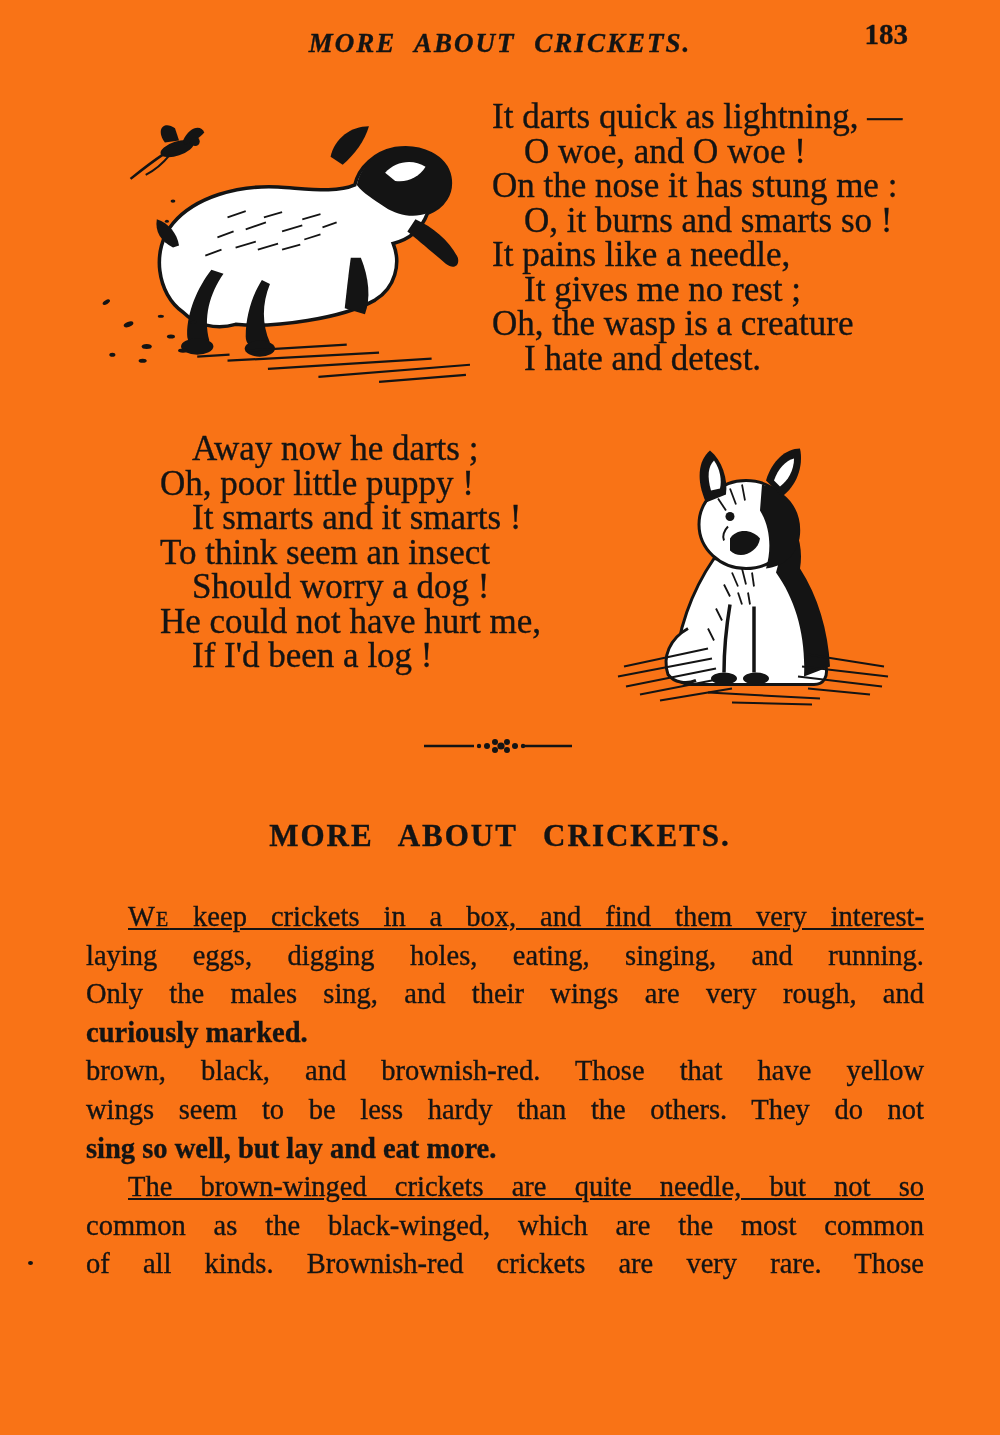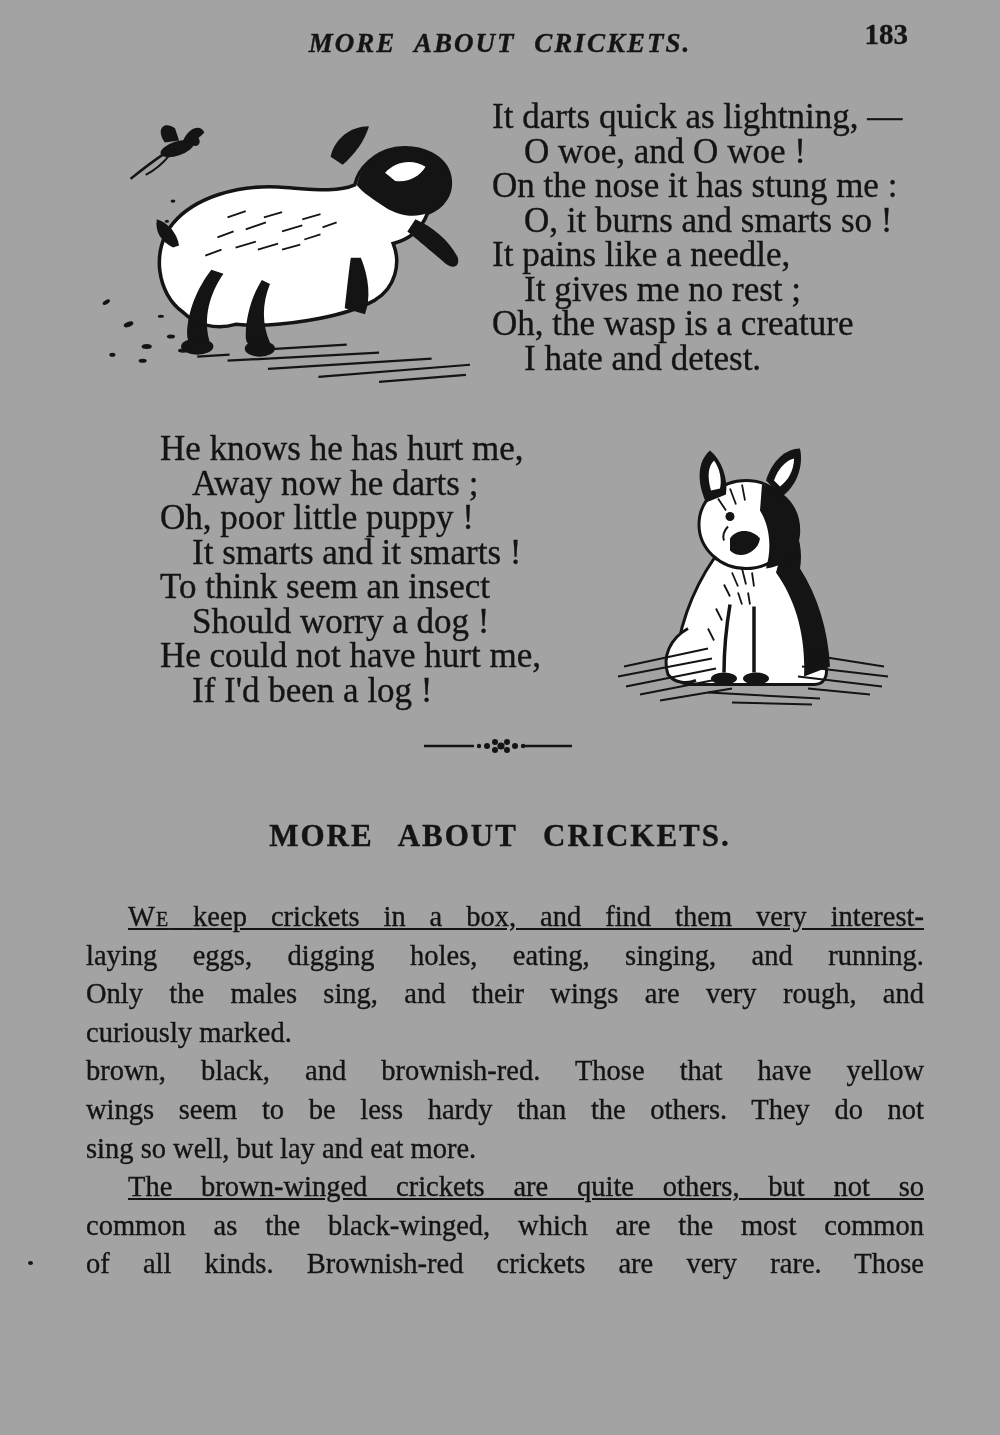--- a/index.html
+++ b/index.html
@@ -1,20 +1,20 @@
 <!DOCTYPE html>
 <html><head>
 <meta charset="utf-8">
 <style>
   html,body { margin:0; padding:0; background:#e8e8e4; }
   .page {
     position:relative;
     width:1000px; height:1435px;
     margin:0 auto;
-    background:#a3a3a3;
+    background:#f97316;
     color:#141414;
     font-family:"Liberation Serif","DejaVu Serif",serif;
     overflow:hidden;
   }
   .ink { -webkit-text-stroke:0.35px #141414; }
 
   
   .running-title {
     position:absolute; top:28px; left:0; right:0;
     text-align:center;
@@ -50,21 +50,21 @@
     font-size:31px; font-weight:bold;
     letter-spacing:2px; word-spacing:16px;
   }
 
   
   .body-text {
     position:absolute; top:898px; left:86px; width:838px;
     font-size:28.5px; line-height:38.6px;
   }
   .jl { text-align:justify; text-align-last:justify; }
-  .jl.last { text-align-last:left; }
+  .jl.last { text-align-last:left;font-weight:bold; }
   .jl.indent { padding-left:42px;text-decoration:underline; }
   .sc { font-variant:small-caps; letter-spacing:1px; }
 
   .speck { position:absolute; background:#141414; border-radius:50%; }
 </style>
 </head>
 <body>
 
 <div class="page ink">
 
@@ -139,21 +139,20 @@
     <div class="pline in">O woe, and O woe !</div>
     <div class="pline">On the nose it has stung me :</div>
     <div class="pline in">O, it burns and smarts so !</div>
     <div class="pline">It pains like a needle,</div>
     <div class="pline in">It gives me no rest ;</div>
     <div class="pline">Oh, the wasp is a creature</div>
     <div class="pline in">I hate and detest.</div>
   </div>
 
   <div class="stanza stanza2">
-    <div class="pline">He knows he has hurt me,</div>
     <div class="pline in">Away now he darts ;</div>
     <div class="pline">Oh, poor little puppy !</div>
     <div class="pline in">It smarts and it smarts !</div>
     <div class="pline">To think seem an insect</div>
     <div class="pline in">Should worry a dog !</div>
     <div class="pline">He could not have hurt me,</div>
     <div class="pline in">If I'd been a log !</div>
   </div>
 
   <figure class="fig fig2">
@@ -233,21 +232,21 @@
       <div class="jl">laying eggs, digging holes, eating, singing, and running.</div>
       <div class="jl">Only the males sing, and their wings are very rough, and</div>
       <div class="jl last">curiously marked.</div>
     </div>
     <div class="para">
       <div class="jl">brown, black, and brownish-red. Those that have yellow</div>
       <div class="jl">wings seem to be less hardy than the others. They do not</div>
       <div class="jl last">sing so well, but lay and eat more.</div>
     </div>
     <div class="para">
-      <div class="jl indent">The brown-winged crickets are quite others, but not so</div>
+      <div class="jl indent">The brown-winged crickets are quite needle, but not so</div>
       <div class="jl">common as the black-winged, which are the most common</div>
       <div class="jl">of all kinds. Brownish-red crickets are very rare. Those</div>
     </div>
   </div>
 
   <div class="speck" style="left:28px; top:1261px; width:5px; height:4px;"></div>
 
 </div>
 
 </body></html>

